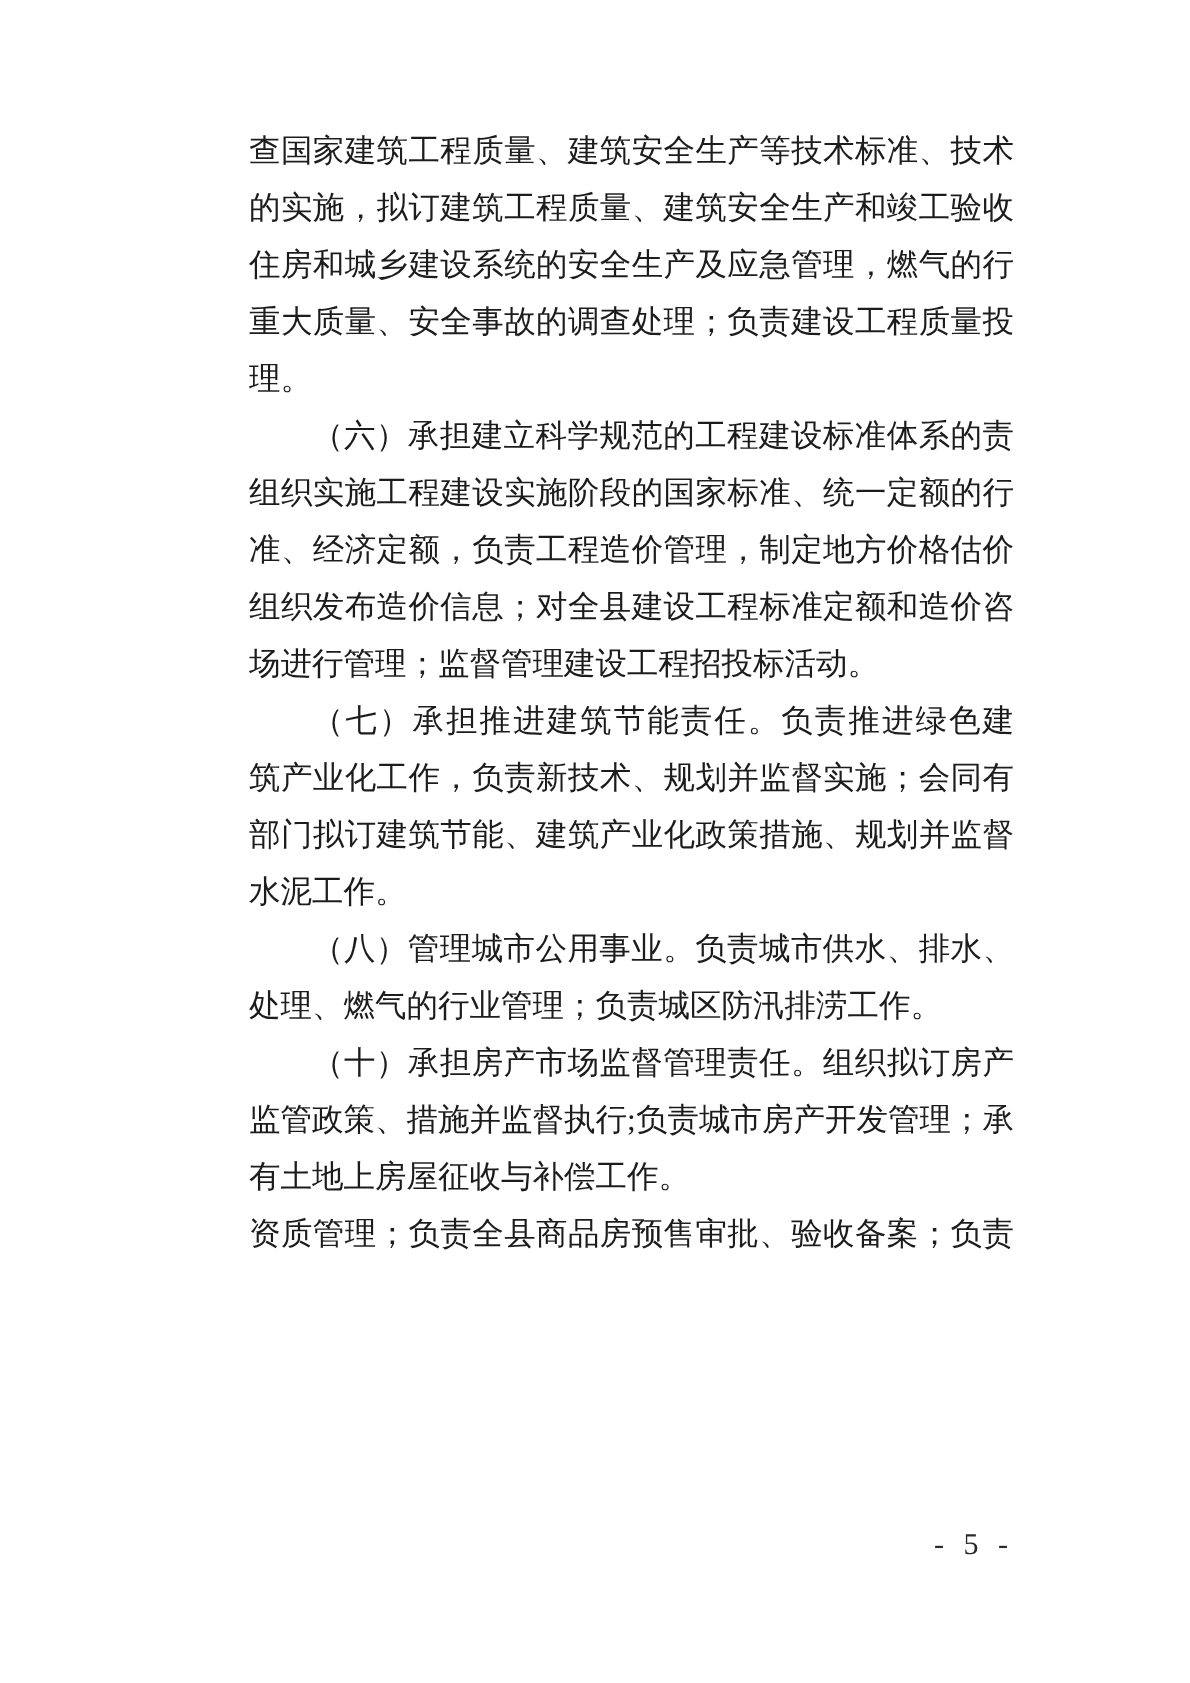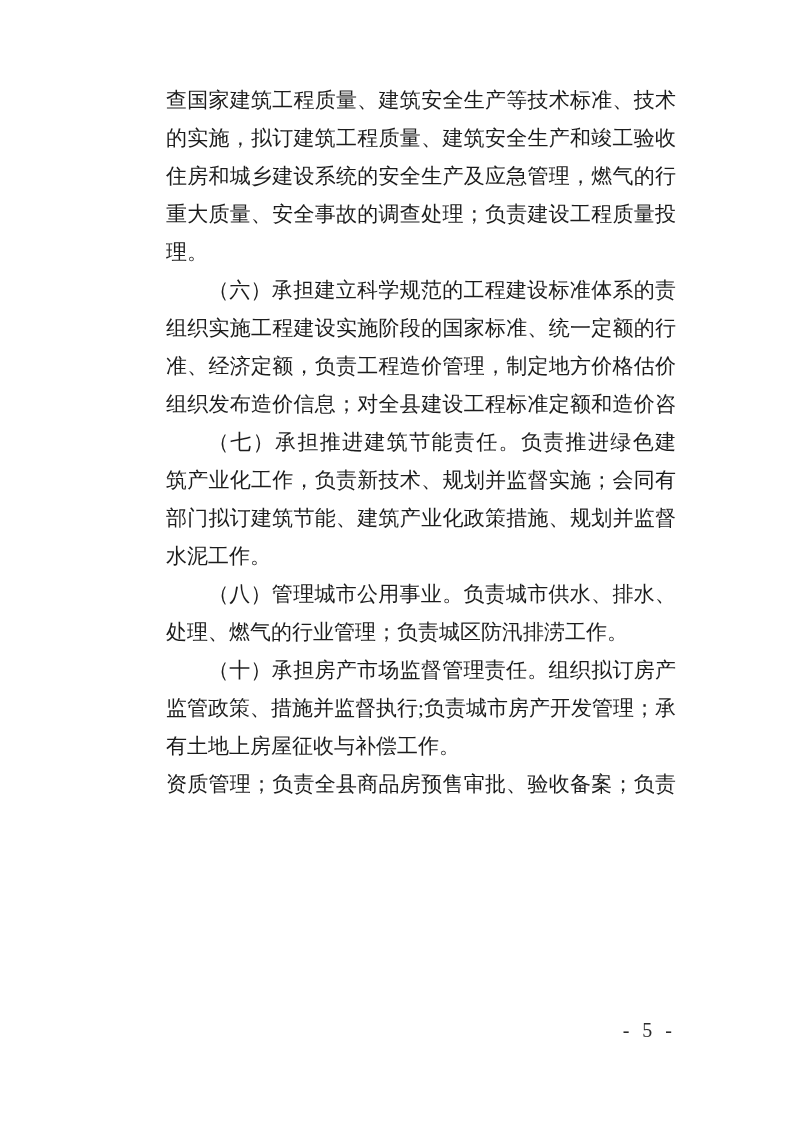--- a/index.html
+++ b/index.html
@@ -61,20 +61,21 @@
         <div class="line fill">的实施，拟订建筑工程质量、建筑安全生产和竣工验收备案</div>
         <div class="line fill">住房和城乡建设系统的安全生产及应急管理，燃气的行业管理</div>
         <div class="line fill">重大质量、安全事故的调查处理；负责建设工程质量投诉管</div>
         <div class="line">理。</div>
       </div>
       <div class="paragraph">
         <div class="line indent fill">（六）承担建立科学规范的工程建设标准体系的责任。</div>
         <div class="line fill">组织实施工程建设实施阶段的国家标准、统一定额的行业标</div>
         <div class="line fill">准、经济定额，负责工程造价管理，制定地方价格估价表、</div>
         <div class="line fill">组织发布造价信息；对全县建设工程标准定额和造价咨询市</div>
+        <div class="line">场进行管理；监督管理建设工程招投标活动。</div>
       </div>
       <div class="paragraph">
         <div class="line indent fill">（七）承担推进建筑节能责任。负责推进绿色建筑、建</div>
         <div class="line fill">筑产业化工作，负责新技术、规划并监督实施；会同有关</div>
         <div class="line fill">部门拟订建筑节能、建筑产业化政策措施、规划并监督实施，</div>
         <div class="line">水泥工作。</div>
       </div>
       <div class="paragraph">
         <div class="line indent fill">（八）管理城市公用事业。负责城市供水、排水、污水</div>
         <div class="line">处理、燃气的行业管理；负责城区防汛排涝工作。</div>

